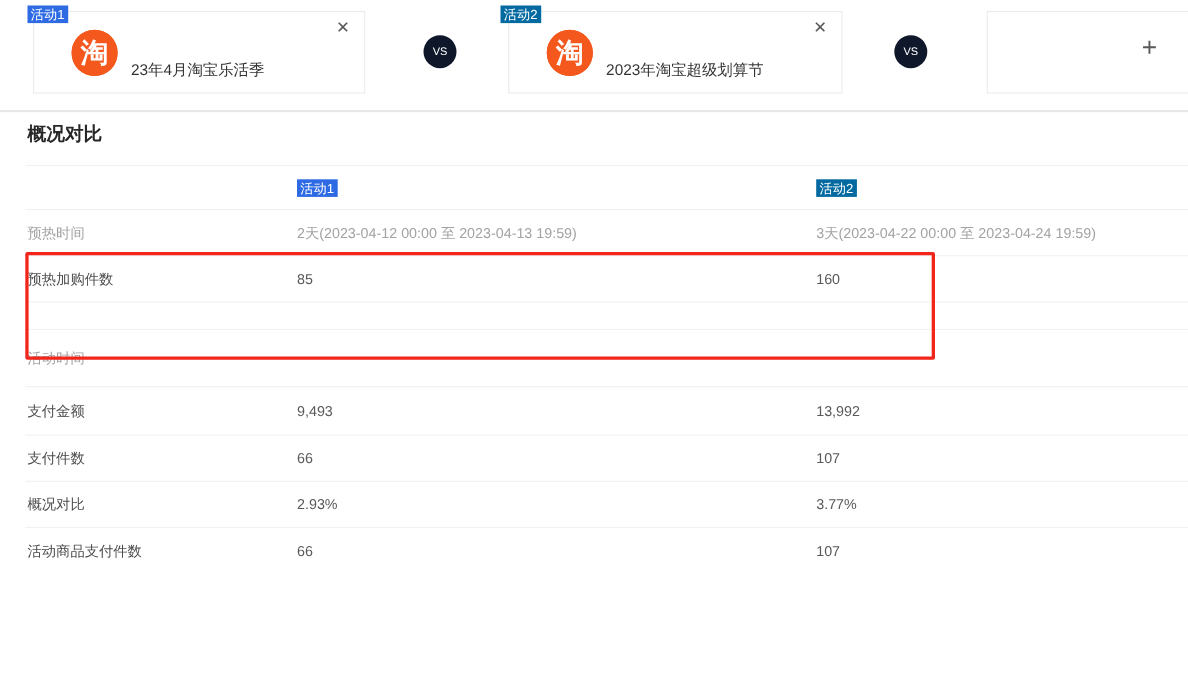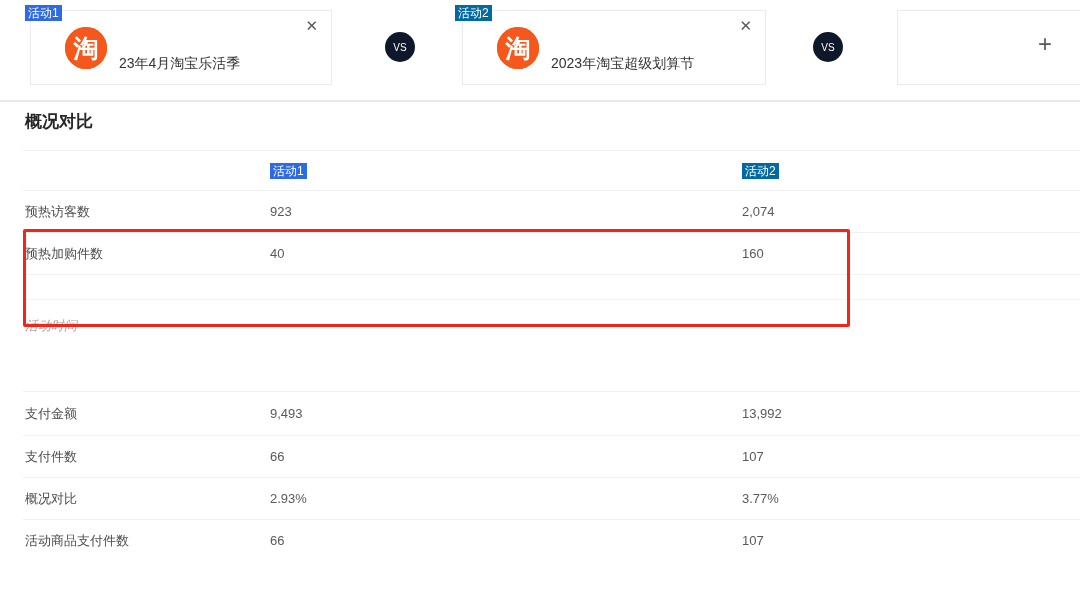--- a/index.html
+++ b/index.html
@@ -60,22 +60,22 @@
   }
   
   .cmp-table{position:absolute;left:0;top:150px;width:1080px;}
   .t-row{
     position:relative;margin-left:23px;box-sizing:border-box;
     border-top:1px solid #f1f1f1;height:42px;
     display:flex;align-items:center;
   }
   .t-row.header-row{height:40px;}
   .t-row.spacer-row{height:25px;}
-  .t-row.tall{height:52px;font-style:italic;}
-  .t-row.mid{height:44px;margin-top:40px;}
+  .t-row.tall{height:52px;}
+  .t-row.mid{height:44px;}
   .t-label{
     padding-left:2px;font-size:13px;color:#4d4d4d;white-space:nowrap;
   }
   .t-val{
     position:absolute;font-size:13px;color:#595959;white-space:nowrap;
   }
   .t-val.v1{left:247px;}
   .t-val.v2{left:719px;}
   .muted .t-label,.muted .t-val{color:#a3a3a3;}
   .hdr-badge{position:absolute;top:12px;}
@@ -116,30 +116,30 @@
 
 <div class="section-title">概况对比</div>
 
 <div class="cmp-table">
 
   <div class="t-row header-row">
     <span class="badge badge-blue hdr-badge b1">活动1</span>
     <span class="badge badge-yellow hdr-badge b2">活动2</span>
   </div>
 
+  <div class="t-row muted">
+    <span class="t-label">预热时间</span>
+    <span class="t-val v1">2天(2023-04-12 00:00 至 2023-04-13 19:59)</span>
+    <span class="t-val v2">3天(2023-04-22 00:00 至 2023-04-24 19:59)</span>
+  </div>
 
-  <div class="t-row">
-    <span class="t-label">预热访客数</span>
-    <span class="t-val v1">923</span>
-    <span class="t-val v2">2,074</span>
-  </div>
 
   <div class="t-row">
     <span class="t-label">预热加购件数</span>
-    <span class="t-val v1">40</span>
+    <span class="t-val v1">85</span>
     <span class="t-val v2">160</span>
   </div>
 
   <div class="t-row spacer-row"></div>
 
   <div class="t-row tall muted">
     <span class="t-label">活动时间</span>
   </div>
 
   <div class="t-row mid">

